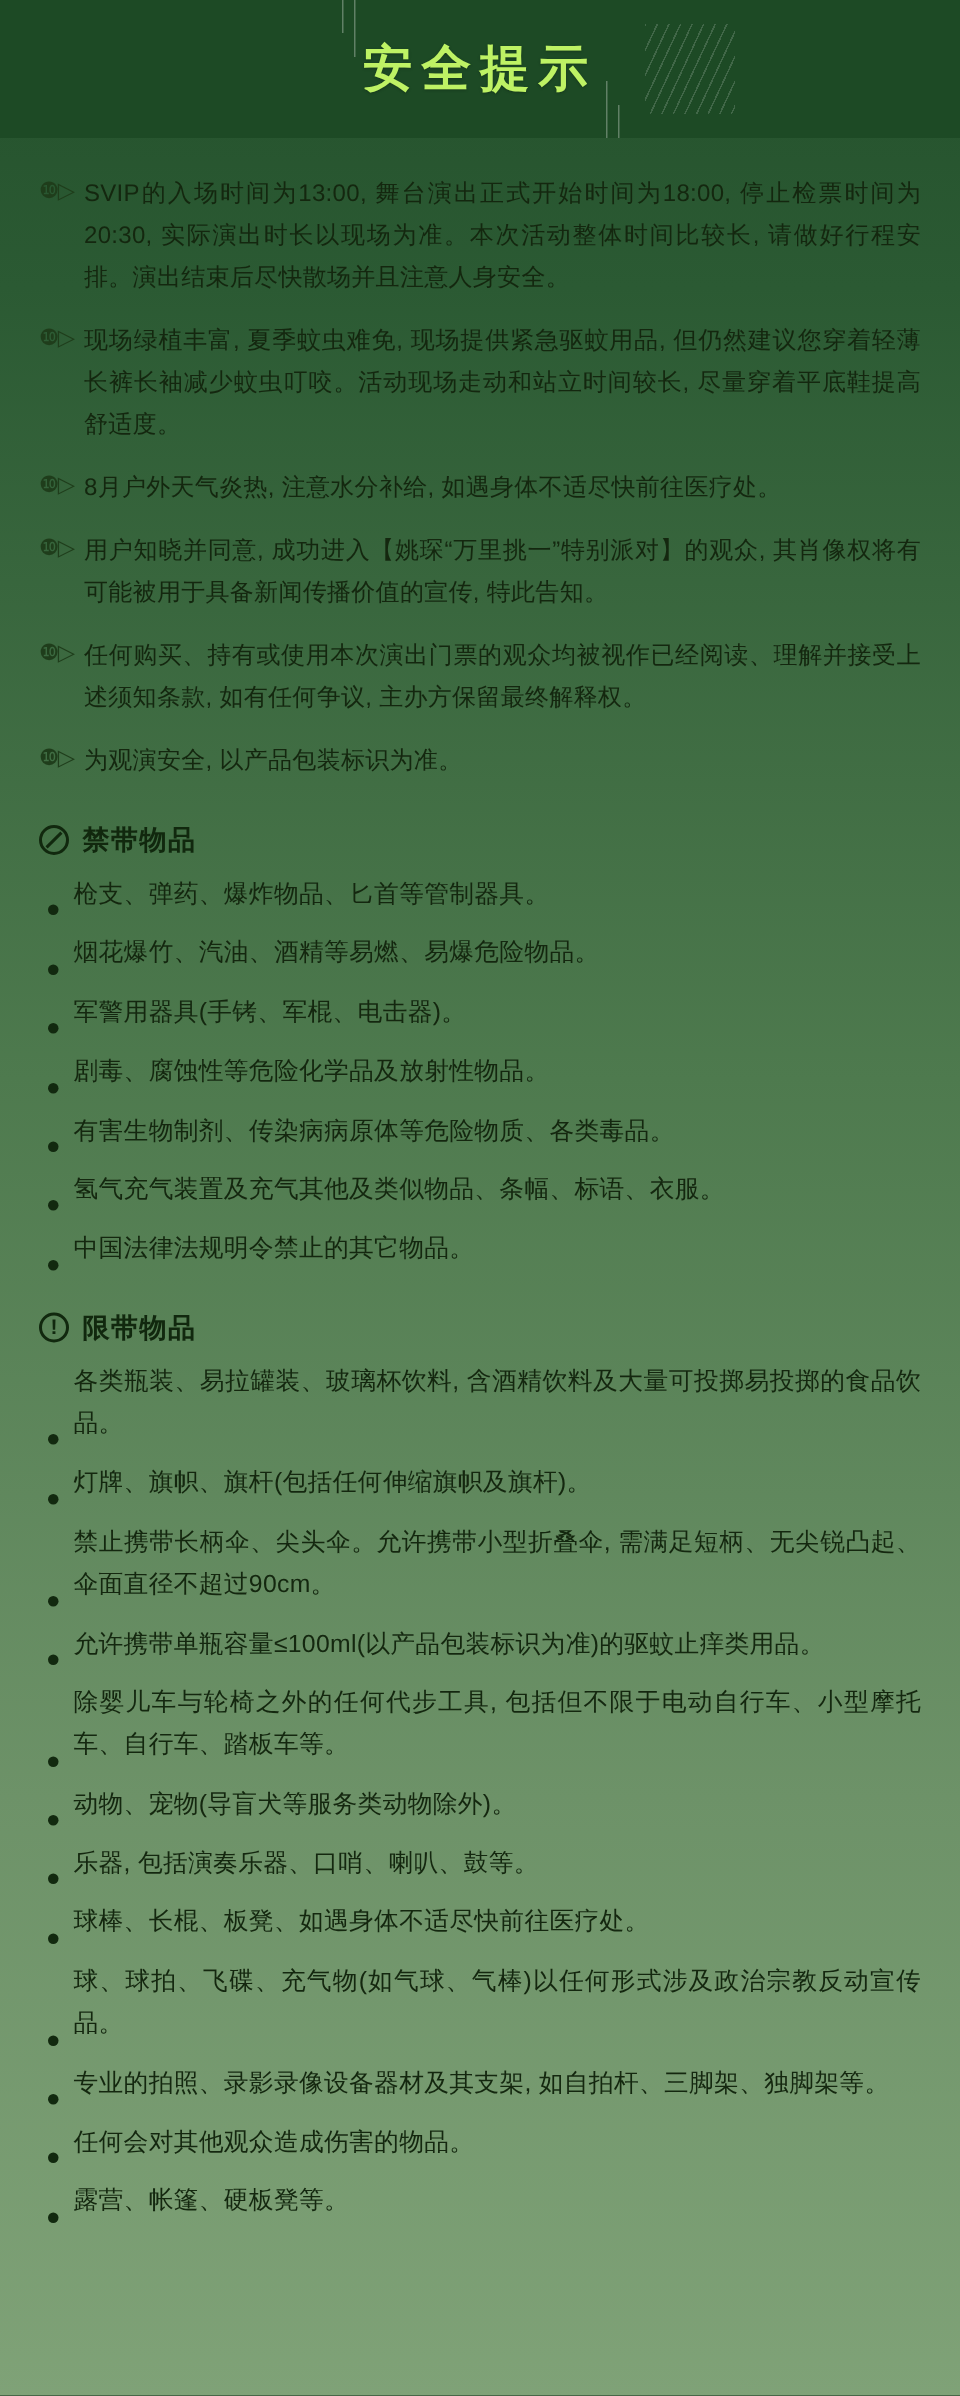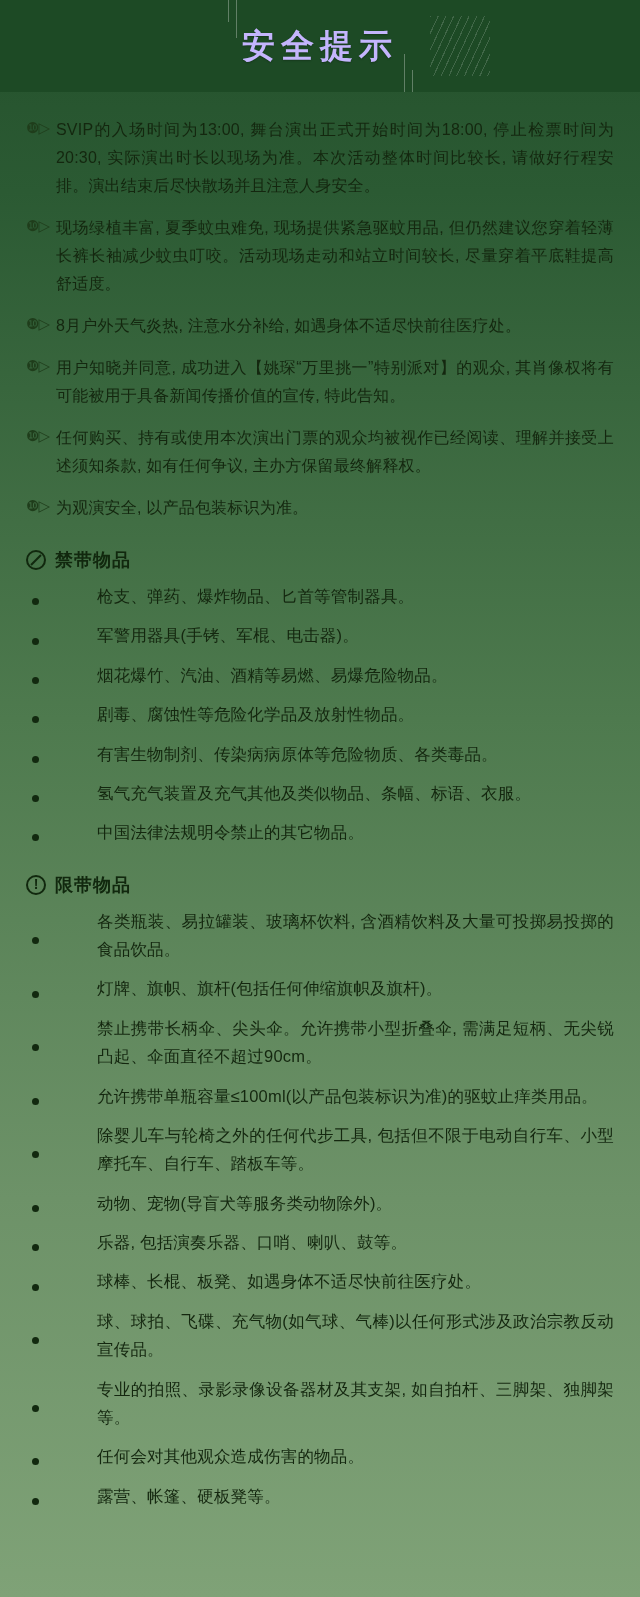--- a/index.html
+++ b/index.html
@@ -46,21 +46,21 @@
     height: 60px;
     background: repeating-linear-gradient(115deg,
       rgba(255,255,255,0.16) 0px, rgba(255,255,255,0.16) 1px,
       rgba(255,255,255,0) 1px, rgba(255,255,255,0) 7px);
   }
   .header-title {
     position: absolute;
     left: 0; right: 0; top: 50%;
     transform: translateY(-50%);
     text-align: center;
-    color: #c4b5fd;
+    color: #bef264;
     font-size: 33px;
     letter-spacing: 6px;
     font-weight: bold;
     text-shadow: 0 1px 2px rgba(0,0,0,0.25);
   }
 
   
   .content {
     padding: 24px 26px 40px 26px;
   }
@@ -127,23 +127,22 @@
     font-size: 18px;
     font-weight: bold;
     color: #11280e;
     letter-spacing: 1px;
   }
 
   
   .dot-list { margin: 0; padding: 0; list-style: none; }
   .dot-item {
     display: flex;
-    align-items: center;
+    align-items: flex-end;
     margin-bottom: 11px;
-    gap: 48px;
   }
   .dot {
     flex: 0 0 auto;
     width: 7px; height: 7px;
     border-radius: 50%;
     background: #12290f;
     margin: 11px 10px 0 6px;
   }
   .dot-text {
     flex: 1 1 auto;
@@ -201,25 +200,25 @@
     <span class="sec-icon ban"></span>
     <span class="section-title">禁带物品</span>
   </div>
   <ul class="dot-list">
     <li class="dot-item">
       <span class="dot"></span>
       <span class="dot-text">枪支、弹药、爆炸物品、匕首等管制器具。</span>
     </li>
     <li class="dot-item">
       <span class="dot"></span>
+      <span class="dot-text">烟花爆竹、汽油、酒精等易燃、易爆危险物品。</span>
+    </li>
+    <li class="dot-item">
+      <span class="dot"></span>
       <span class="dot-text">军警用器具(手铐、军棍、电击器)。</span>
-    </li>
-    <li class="dot-item">
-      <span class="dot"></span>
-      <span class="dot-text">烟花爆竹、汽油、酒精等易燃、易爆危险物品。</span>
     </li>
     <li class="dot-item">
       <span class="dot"></span>
       <span class="dot-text">剧毒、腐蚀性等危险化学品及放射性物品。</span>
     </li>
     <li class="dot-item">
       <span class="dot"></span>
       <span class="dot-text">有害生物制剂、传染病病原体等危险物质、各类毒品。</span>
     </li>
     <li class="dot-item">

